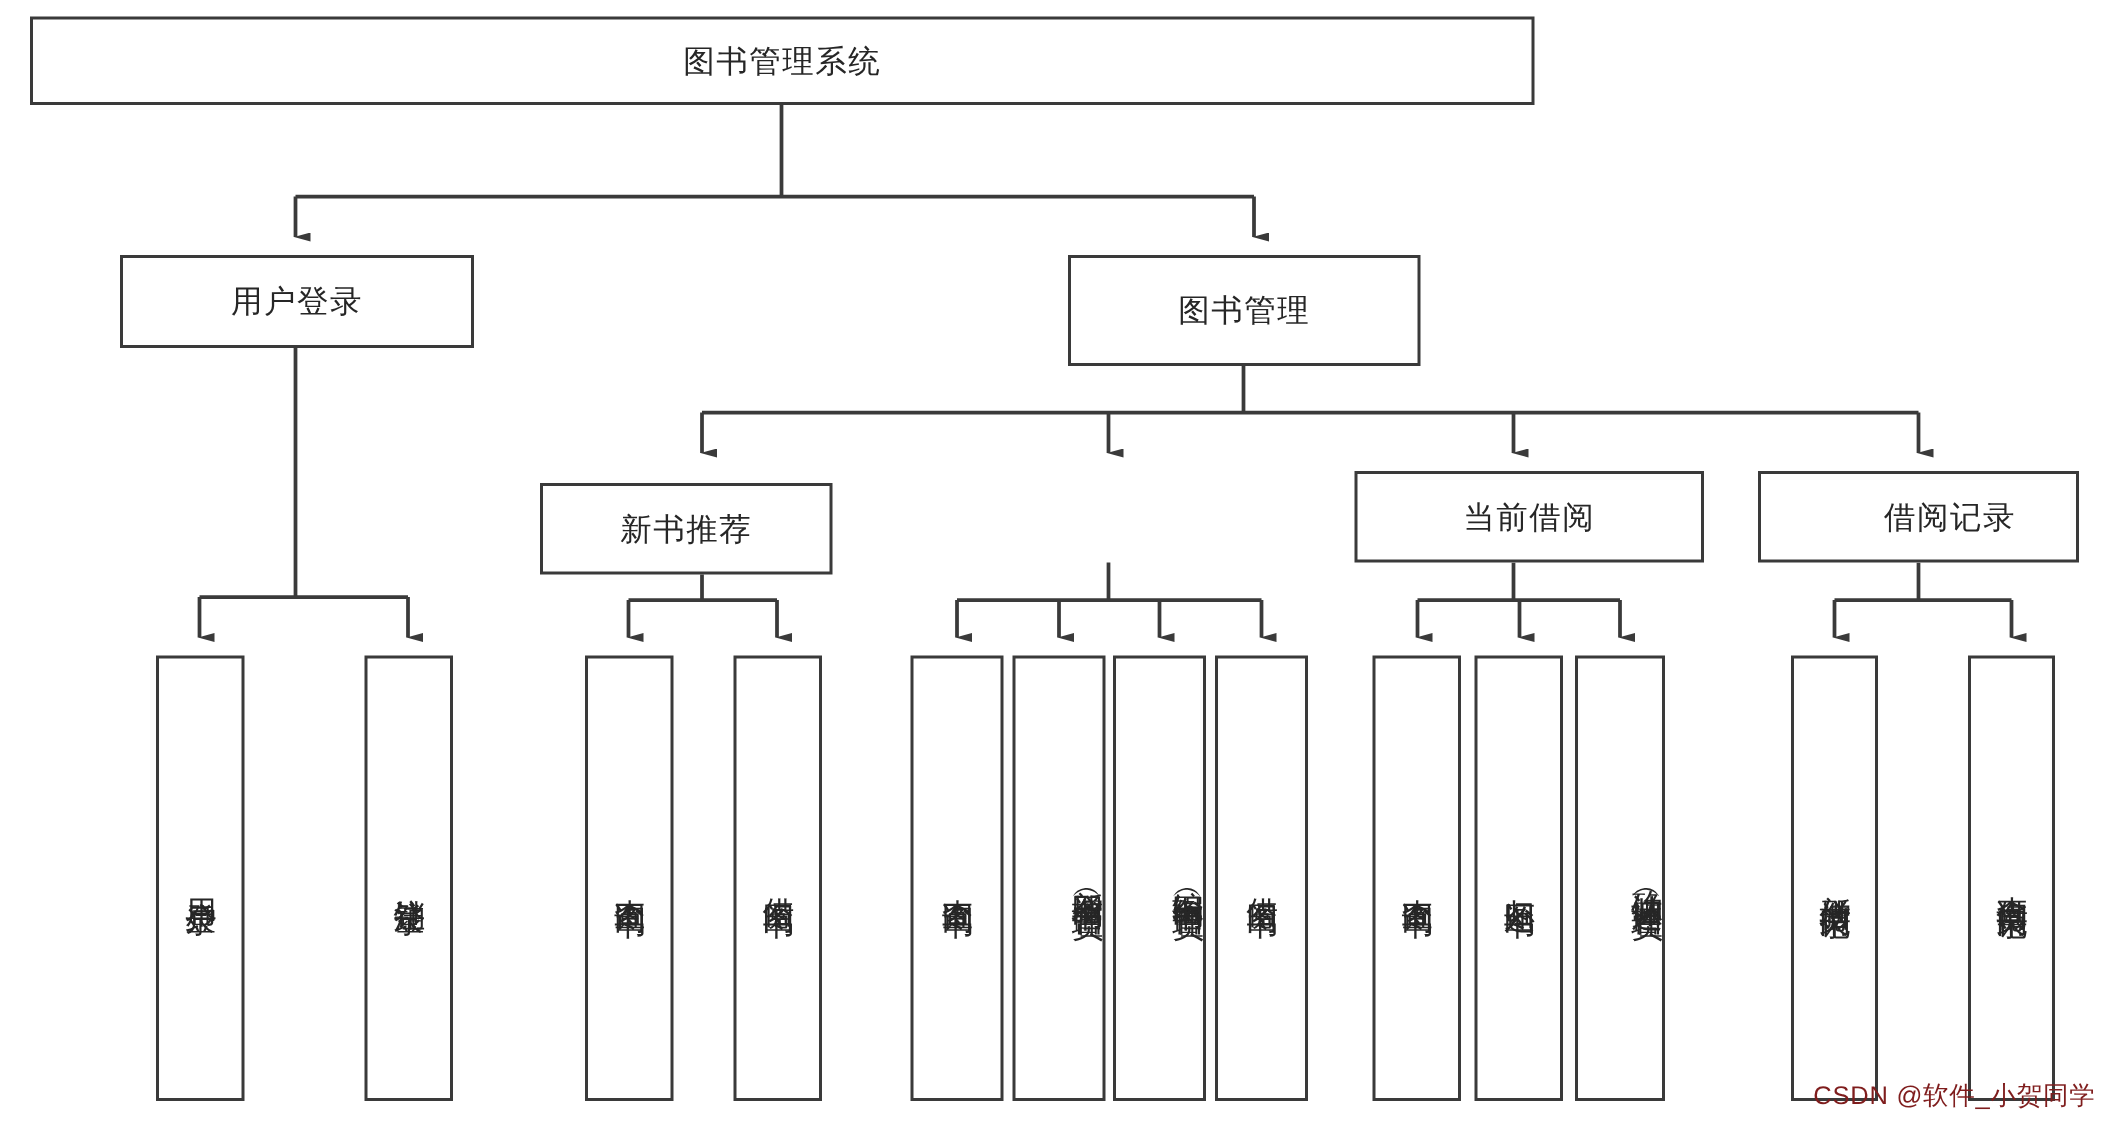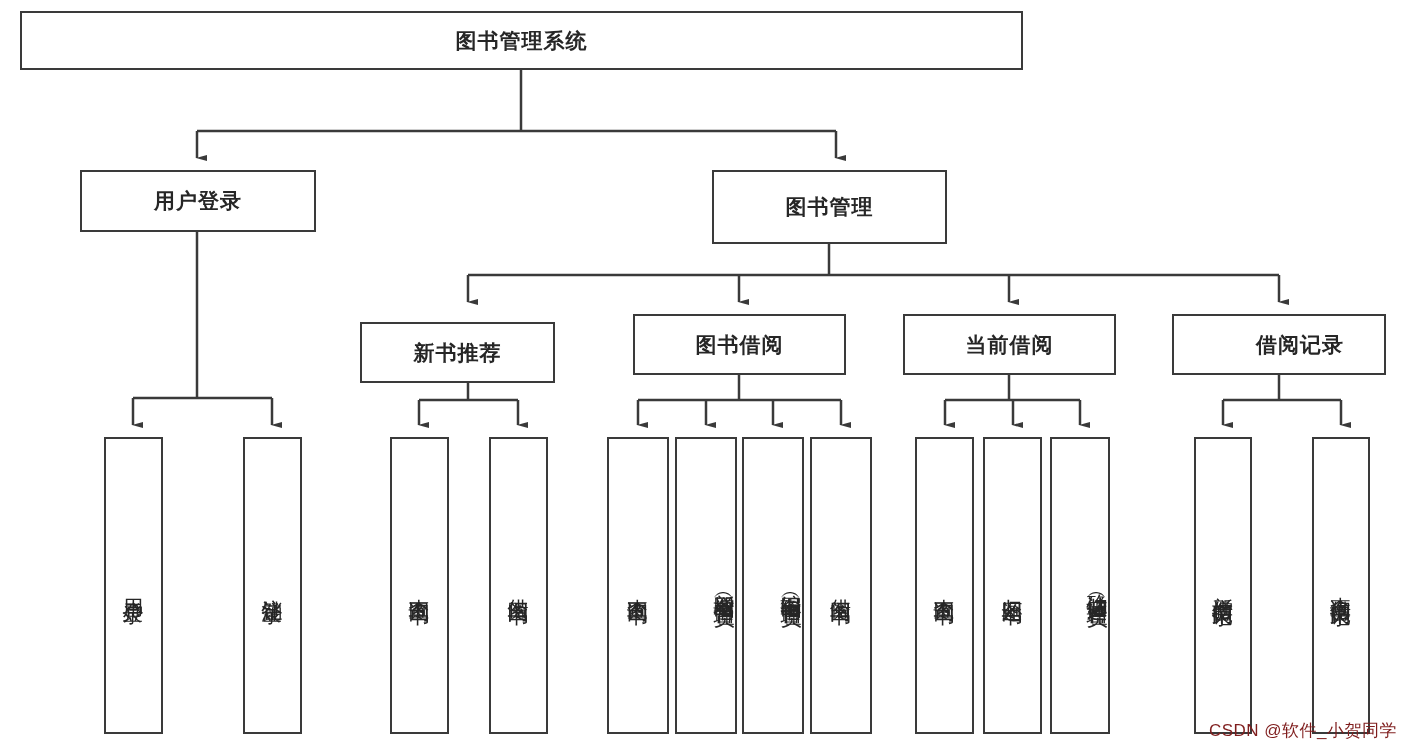--- a/index.html
+++ b/index.html
@@ -18,21 +18,20 @@
     border:2px solid #3a3a3a;
     box-sizing:border-box;
     display:flex;
     align-items:center;
     justify-content:center;
     color:#262626;
   }
   .node-h{
     font-size:21px;
     letter-spacing:1px;
-    font-weight:bold;
   }
   .node-v{
     font-size:21px;
     writing-mode:vertical-rl;
     text-orientation:upright;
     letter-spacing:2px;
     line-height:1;
     align-items:center;
     justify-content:center;
     text-align:center;
@@ -117,24 +116,21 @@
   <div class="node node-h" style="left:80px;top:170px;width:236px;height:62px;">
     <span>用户登录</span>
   </div>
   <div class="node node-h" style="left:712px;top:170px;width:235px;height:74px;">
     <span>图书管理</span>
   </div>
 
   <div class="node node-h" style="left:360px;top:322px;width:195px;height:61px;">
     <span>新书推荐</span>
   </div>
-  <div class="node node-h" style="left:633px;top:314px;width:213px;height:61px;">
-    <span>图书借阅</span>
-  </div>
-  <div class="node node-h" style="left:903px;top:314px;width:213px;height:61px;">
+  <div class="node node-h" style="left:903px;top:314px;width:233px;height:61px;">
     <span>当前借阅</span>
   </div>
   <div class="node node-h" style="left:1172px;top:314px;width:214px;height:61px;padding-left:42px;">
     <span>借阅记录</span>
   </div>
 
   <div class="node node-v" style="left:104px;top:437px;width:59px;height:297px;">
     <span class="vtxt">用户登录</span>
   </div>
   <div class="node node-v" style="left:243px;top:437px;width:59px;height:297px;">

